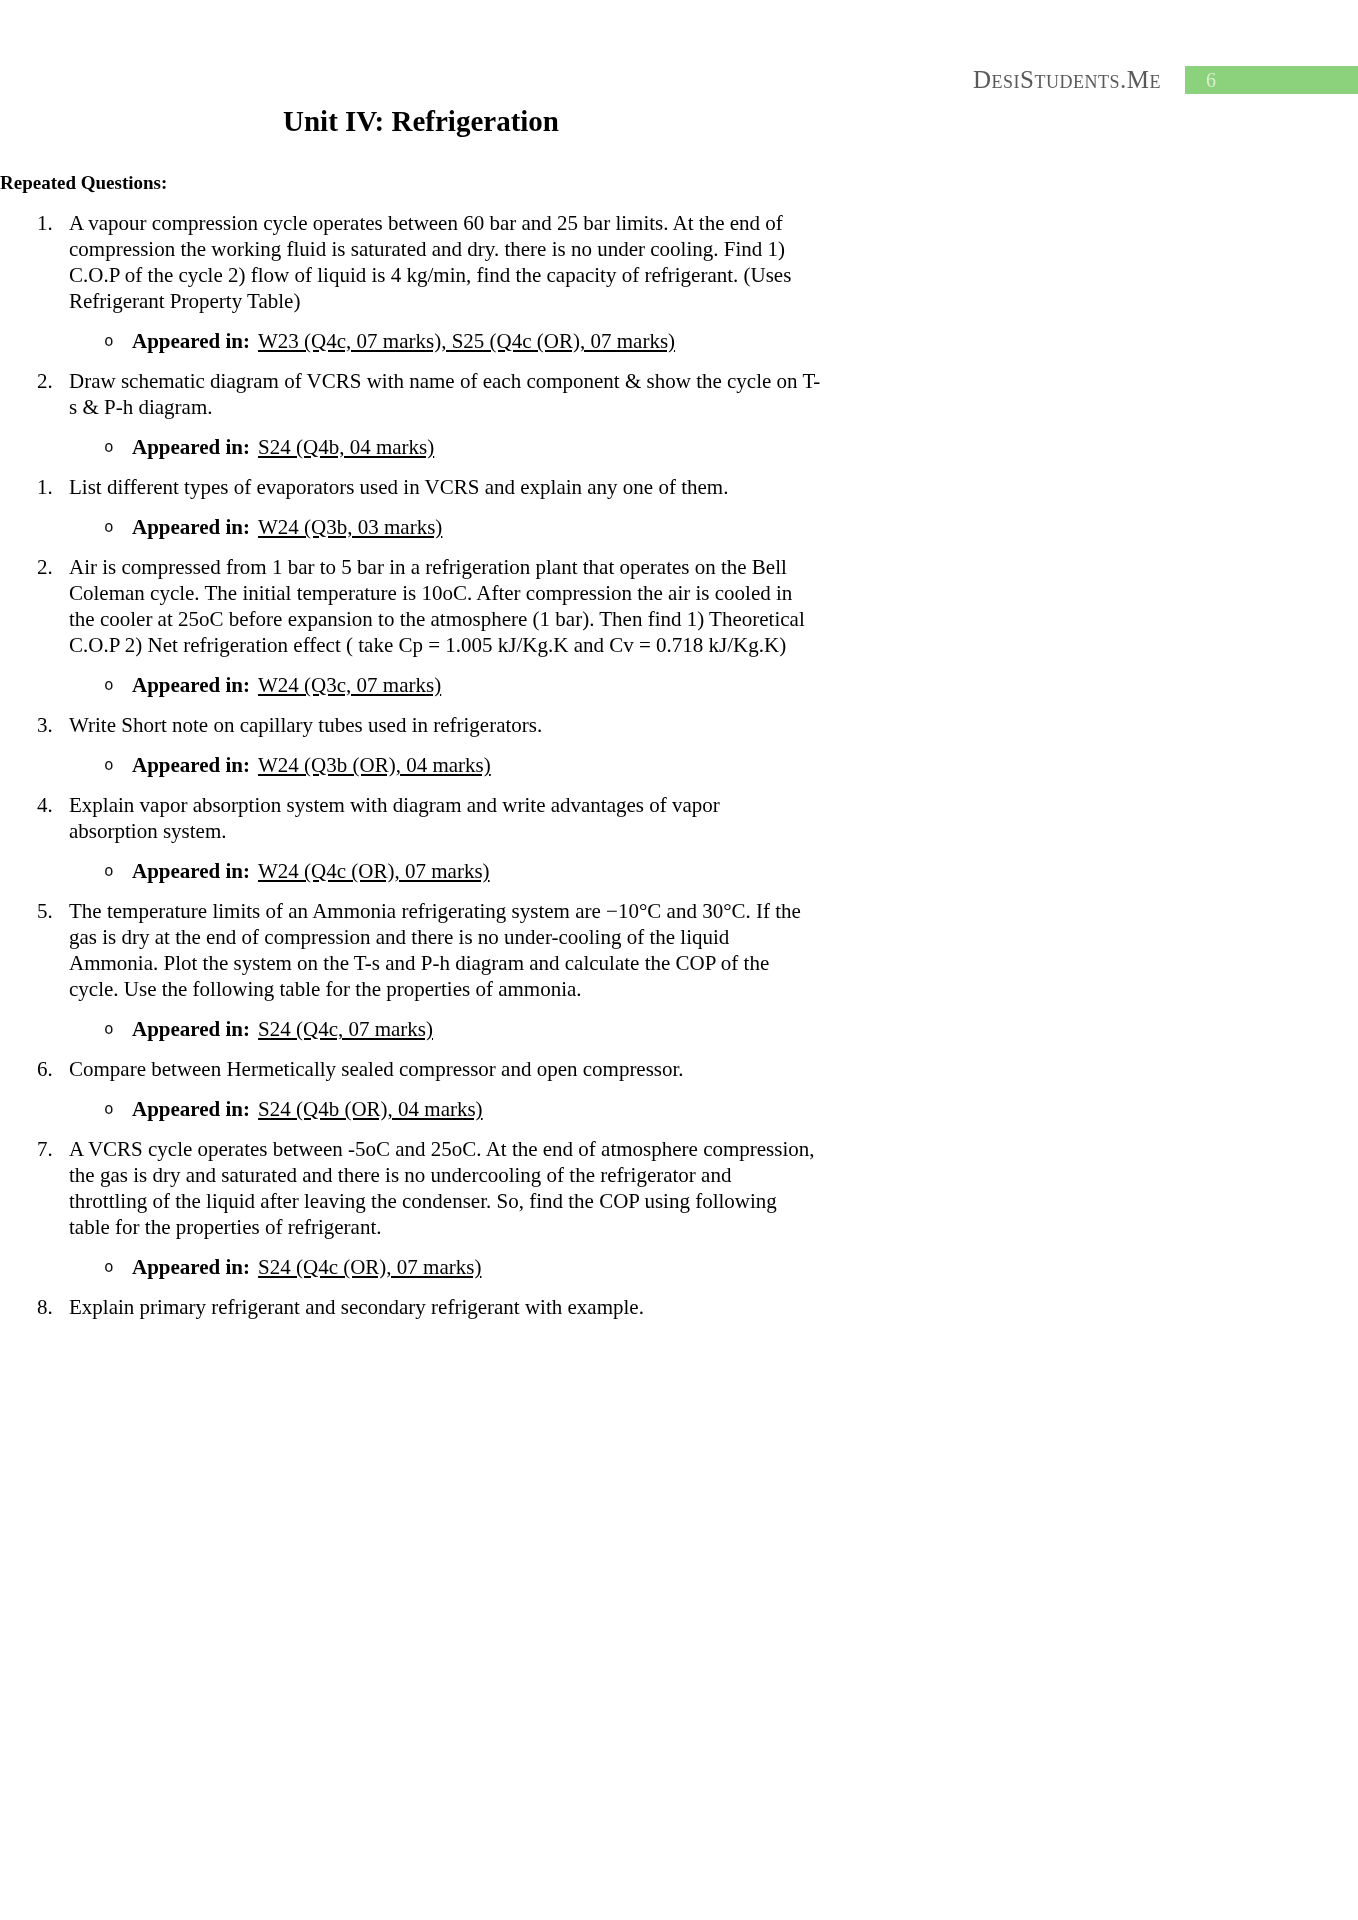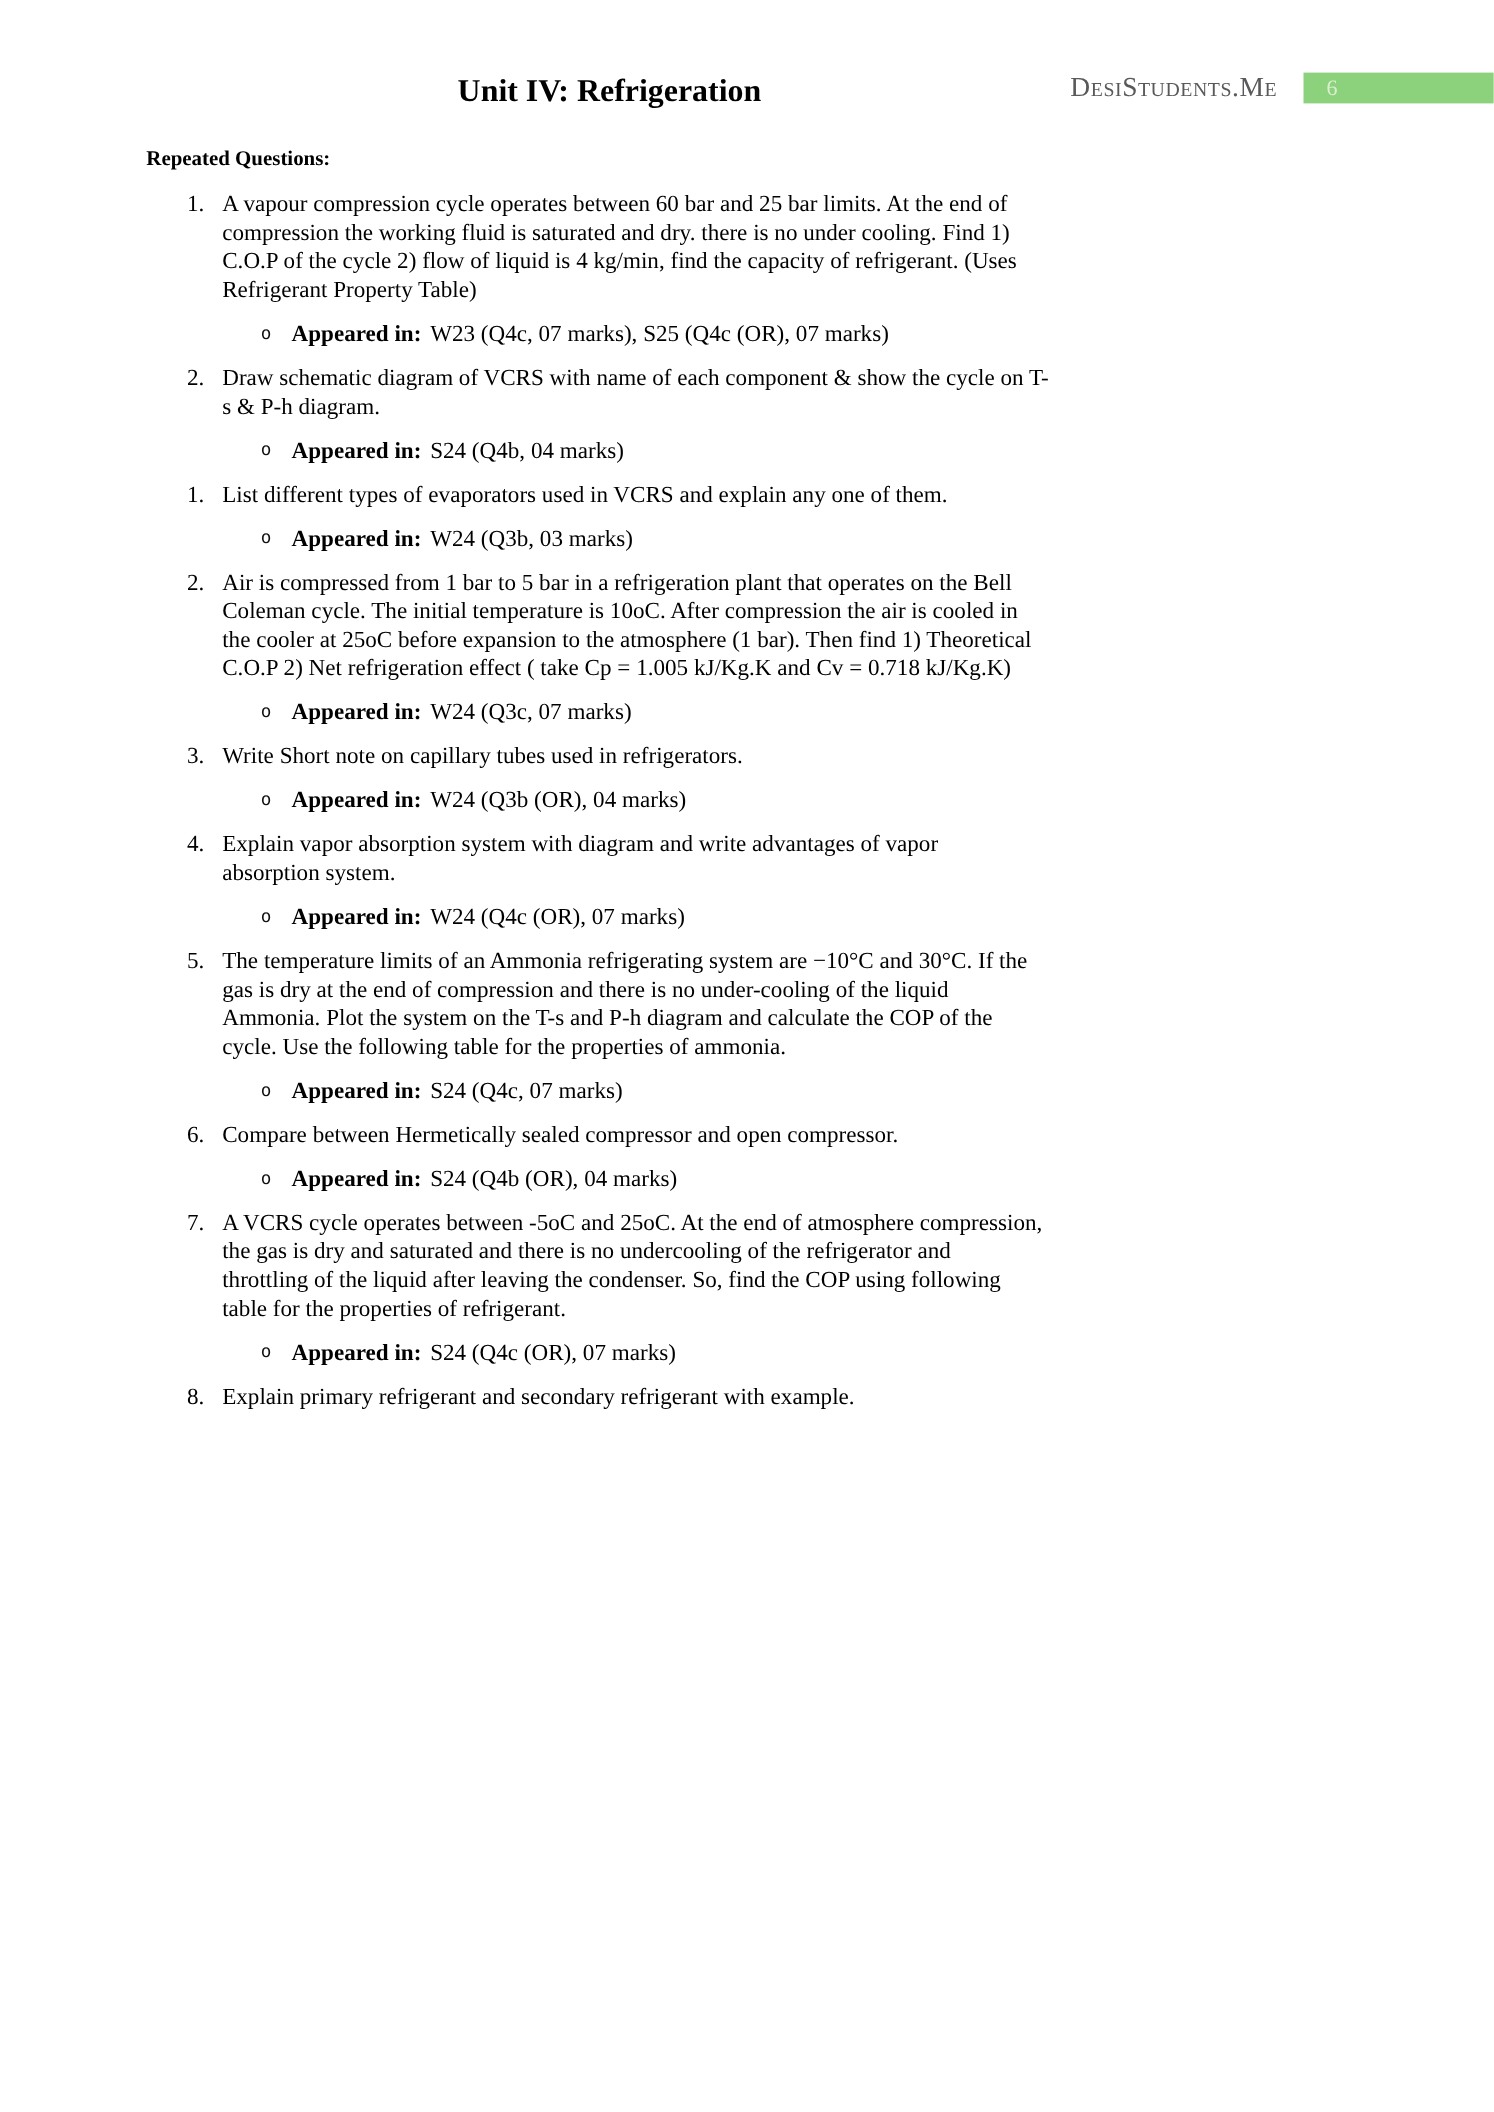--- a/index.html
+++ b/index.html
@@ -38,23 +38,22 @@
     align-items: center;
   }
   .page-number {
     font-size: 20px;
     color: #d9efcd;
     line-height: 28px;
   }
 
   
   .content {
-    margin-left: 133px;
     width: 1098px;
-    padding-top: 66px;
+    padding-top: 104px;
     padding-bottom: 80px;
   }
   .doc-title {
     width: 842px;
     text-align: center;
     font-weight: bold;
     font-size: 29px;
     line-height: 34px;
     margin: 0 0 32px 0;
   }
@@ -95,21 +94,21 @@
     font-family: "DejaVu Sans Mono", monospace;
     font-size: 16px;
     line-height: 26px;
     color: #111;
   }
   .appeared-label {
     font-weight: bold;
     margin-right: 8px;
     white-space: nowrap;
   }
-  .appeared-value { white-space: nowrap; }
+  .appeared-value { white-space: nowrap; text-decoration: underline; }
 </style>
 </head>
 <body>
 
 <div class="page">
 
   <div class="doc-header">
     <span class="site-name">DesiStudents.Me</span>
     <span class="page-badge" style="background: rgb(140, 209, 124);">
       <span class="page-number">6</span>

